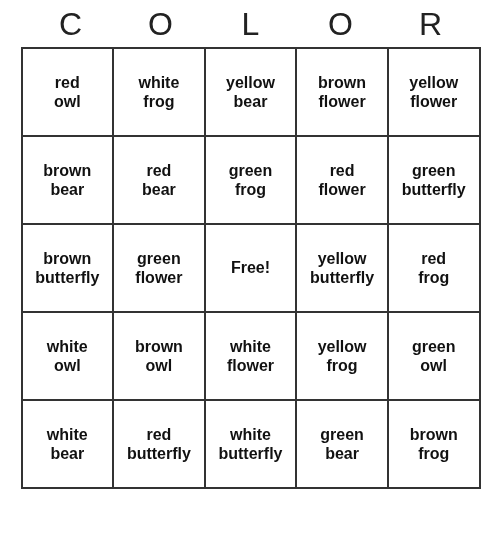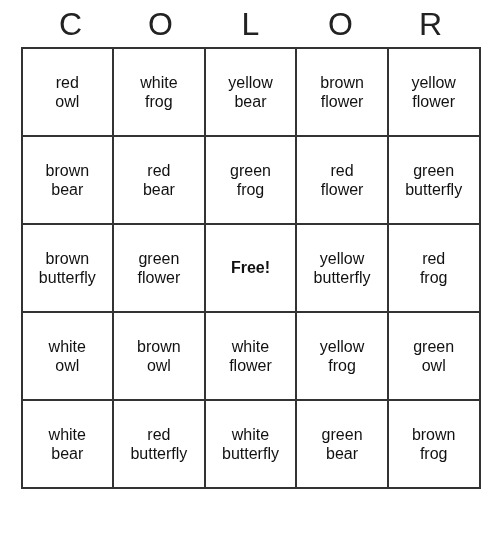--- a/index.html
+++ b/index.html
@@ -34,20 +34,21 @@
     #bingo-grid td {
       border: 2px solid #333;
       width: 90px;
       height: 88px;
       text-align: center;
       vertical-align: middle;
       font-size: 16px;
       line-height: 1.2;
       padding: 2px;
       color: #111;
+      font-weight: bold;
     }
     .free-cell {
       font-size: 20px;
       font-weight: bold;
     }
     .small-text {
       font-size: 12px;
     }
   </style>
 </head>

